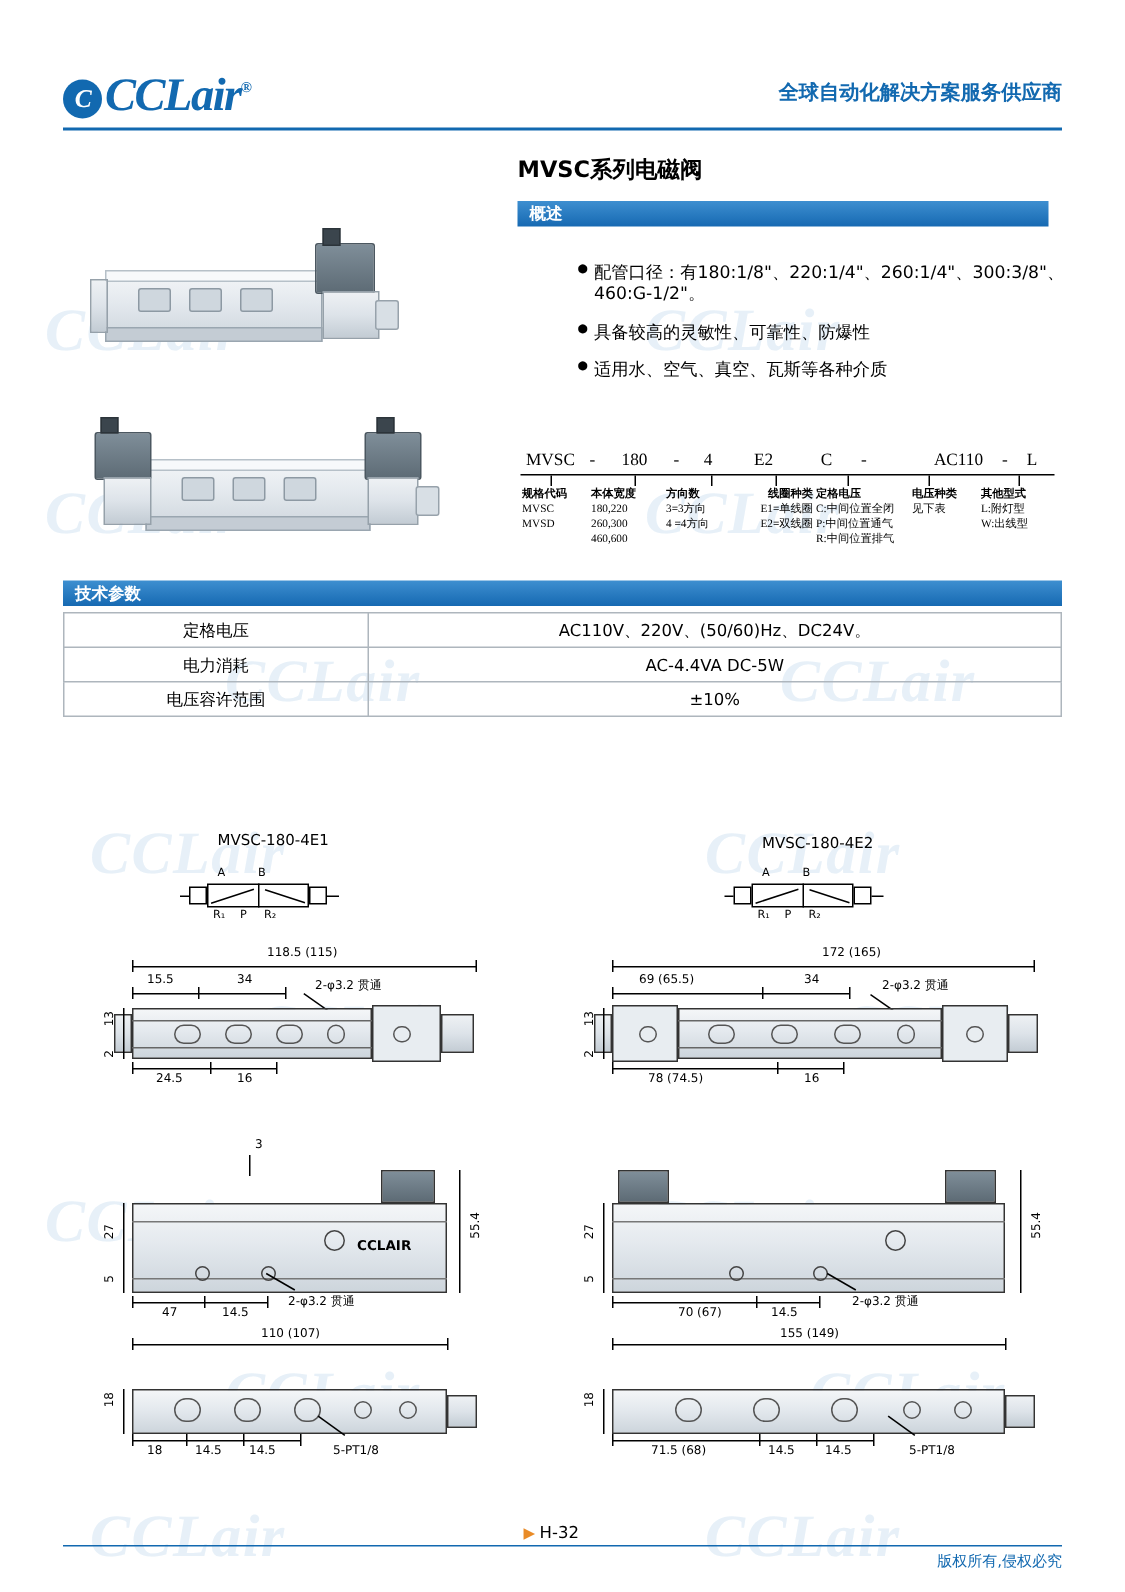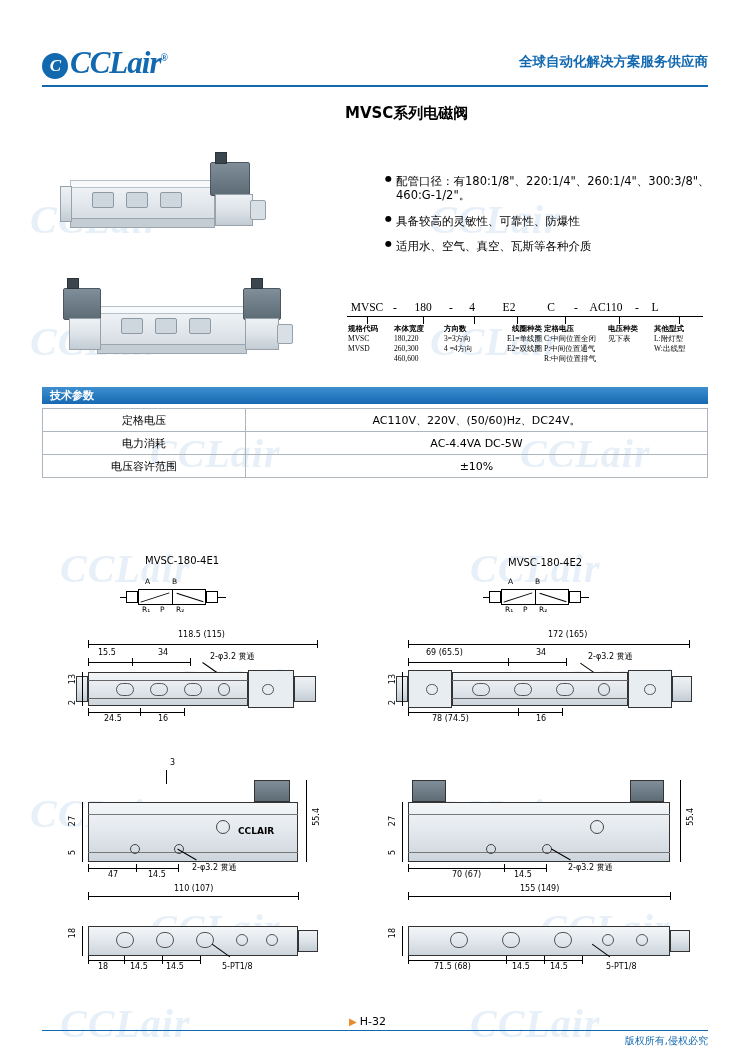--- a/index.html
+++ b/index.html
@@ -344,37 +344,38 @@
     <div class="box coil-fill" style="left:8px; top:20px; width:38px; height:32px; border-color:#4b5760; border-radius:2px;"></div>
     <div class="box" style="left:12px; top:10px; width:12px; height:11px; background:#3b454d; border-color:#2c343a;"></div>
     <div class="box cap-fill" style="left:14px; top:50px; width:32px; height:32px; border-color:#96a1aa;"></div>
 
     <div class="box coil-fill" style="left:188px; top:20px; width:38px; height:32px; border-color:#4b5760; border-radius:2px;"></div>
     <div class="box" style="left:196px; top:10px; width:12px; height:11px; background:#3b454d; border-color:#2c343a;"></div>
     <div class="box cap-fill" style="left:190px; top:50px; width:34px; height:32px; border-color:#96a1aa;"></div>
     <div class="box" style="left:222px; top:56px; width:16px; height:20px; background:#d8dfe5; border-color:#97a2ab; border-radius:2px;"></div>
   </div>
 
+  <div class="bar small" style="left:345px; top:134px;">概述</div>
   <ul class="overview">
     <li>配管口径：有180:1/8"、220:1/4"、260:1/4"、300:3/8"、460:G-1/2"。</li>
     <li>具备较高的灵敏性、可靠性、防爆性</li>
     <li>适用水、空气、真空、瓦斯等各种介质</li>
   </ul>
 
   <div class="order">
     <div class="order-row">
       <div class="cell" style="width:44px;">MVSC</div>
       <div class="cell" style="width:12px;">-</div>
       <div class="cell" style="width:44px;">180</div>
       <div class="cell" style="width:12px;">-</div>
       <div class="cell" style="width:30px;">4</div>
       <div class="cell" style="width:44px;">E2</div>
       <div class="cell" style="width:40px;">C</div>
       <div class="cell" style="width:10px;">-</div>
-      <div class="cell" style="width:50px;">AC110</div>
+      <div class="cell" style="width:50px;margin-left:33px;">AC110</div>
       <div class="cell" style="width:12px;">-</div>
       <div class="cell" style="width:24px;">L</div>
     </div>
     <div class="order-line"></div>
     <div class="order-legs">
       <span style="left:20px;"></span>
         <span style="left:76px;"></span>
         <span style="left:127px;"></span>
       <span style="left:170px;"></span>
         <span style="left:218px;"></span>

